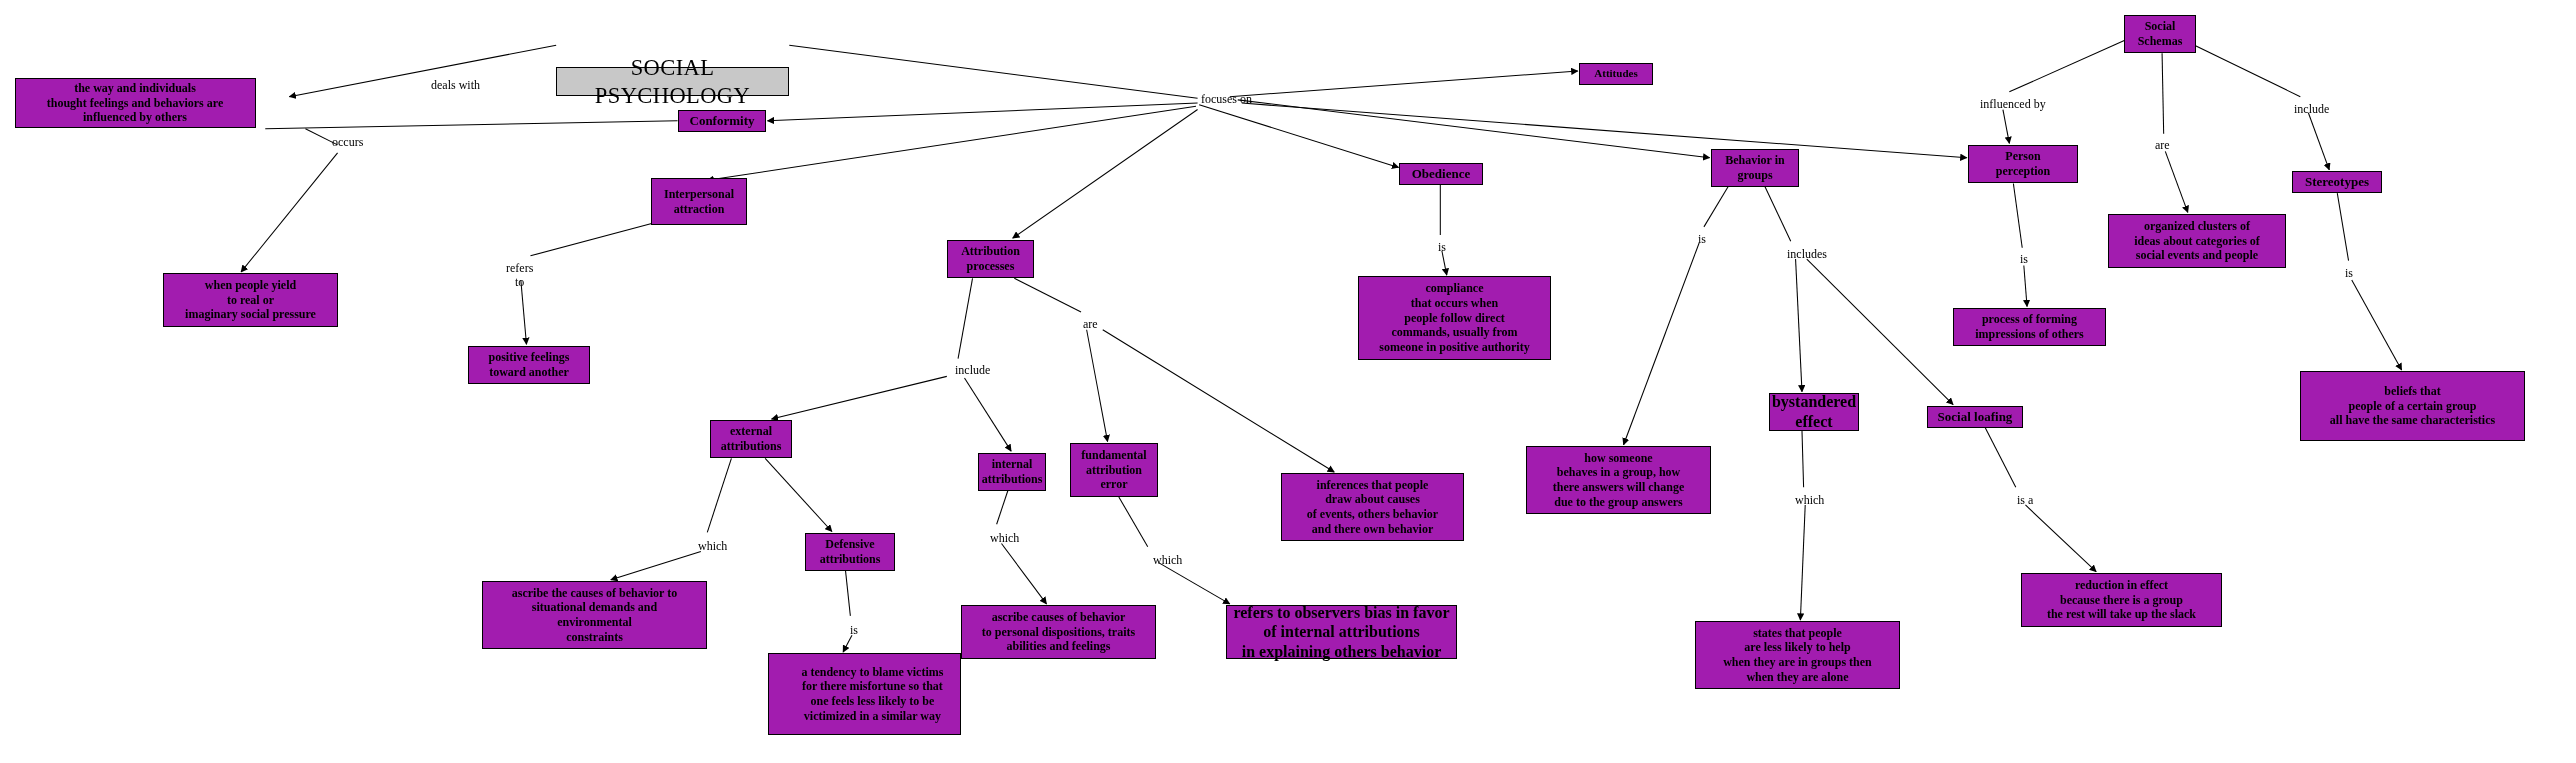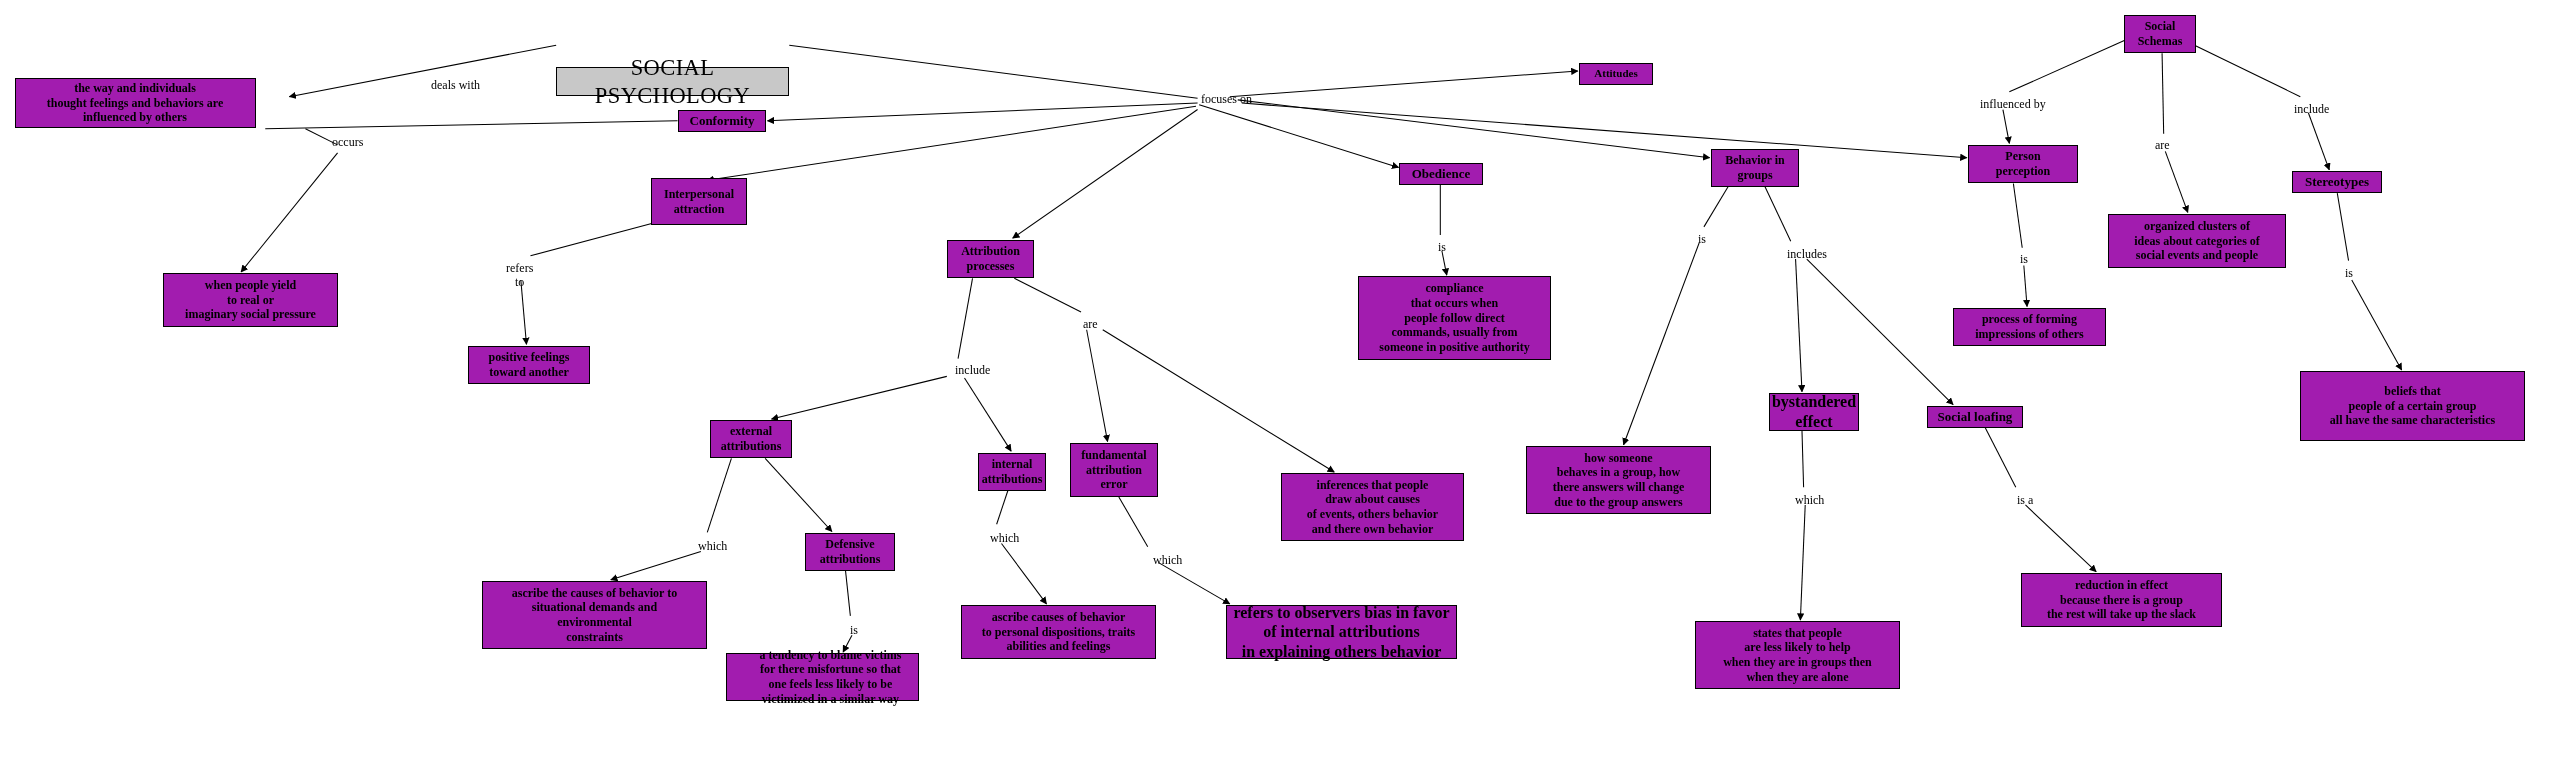--- a/index.html
+++ b/index.html
@@ -188,21 +188,21 @@
 error</div>
 
   <div class="node" style="left:805px; top:533px; width:90px; height:38px; font-size:12px;">Defensive
 attributions</div>
 
   <div class="node" style="left:461px; top:581px; width:225px; height:68px; font-size:12px;margin-left:21px;">ascribe the causes of behavior to
 situational demands and
 environmental
 constraints</div>
 
-  <div class="node" style="left:726px; top:653px; width:193px; height:48px; font-size:12px;padding-left:19px;">a tendency to blame victims
+  <div class="node" style="left:768px; top:653px; width:193px; height:82px; font-size:12px;padding-left:19px;">a tendency to blame victims
 for there misfortune so that
 one feels less likely to be
 victimized in a similar way</div>
 
   <div class="node" style="left:961px; top:605px; width:195px; height:54px; font-size:12px;">ascribe causes of behavior
 to personal dispositions, traits
 abilities and feelings</div>
 
   <div class="node" style="left:1226px; top:605px; width:231px; height:54px; font-size:16px;">refers to observers bias in favor
 of internal attributions

